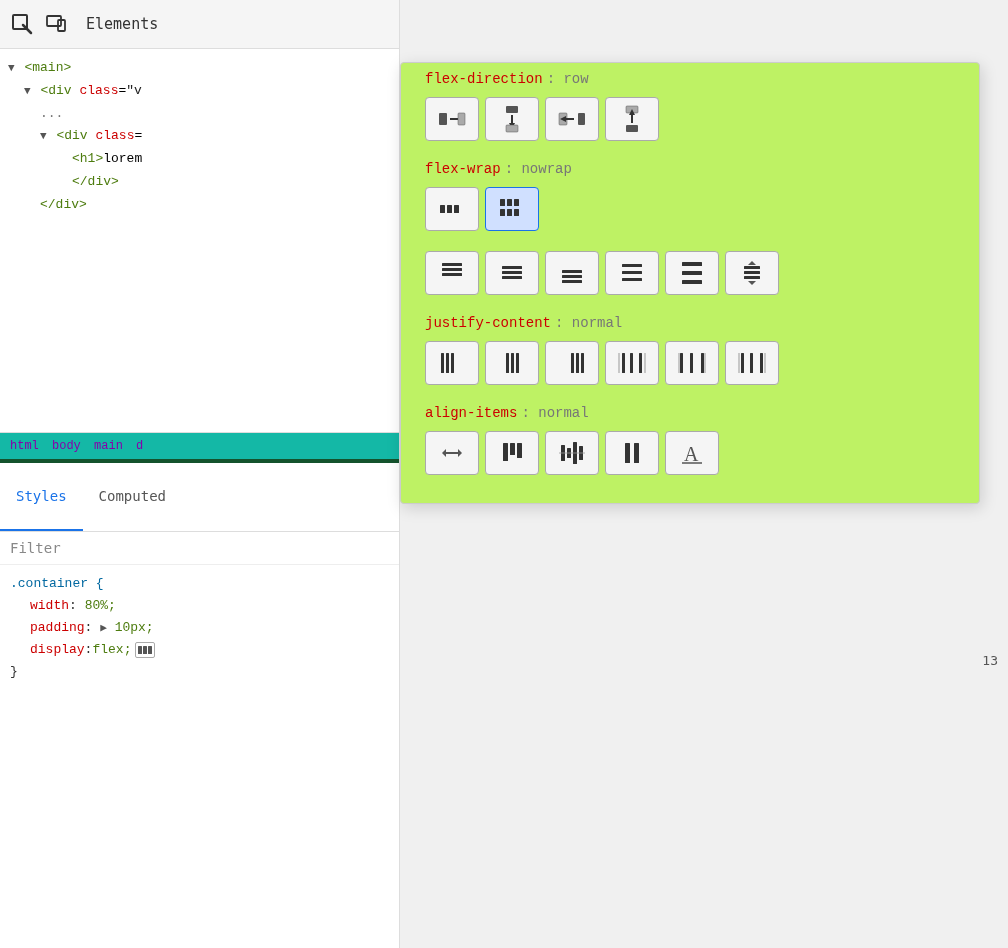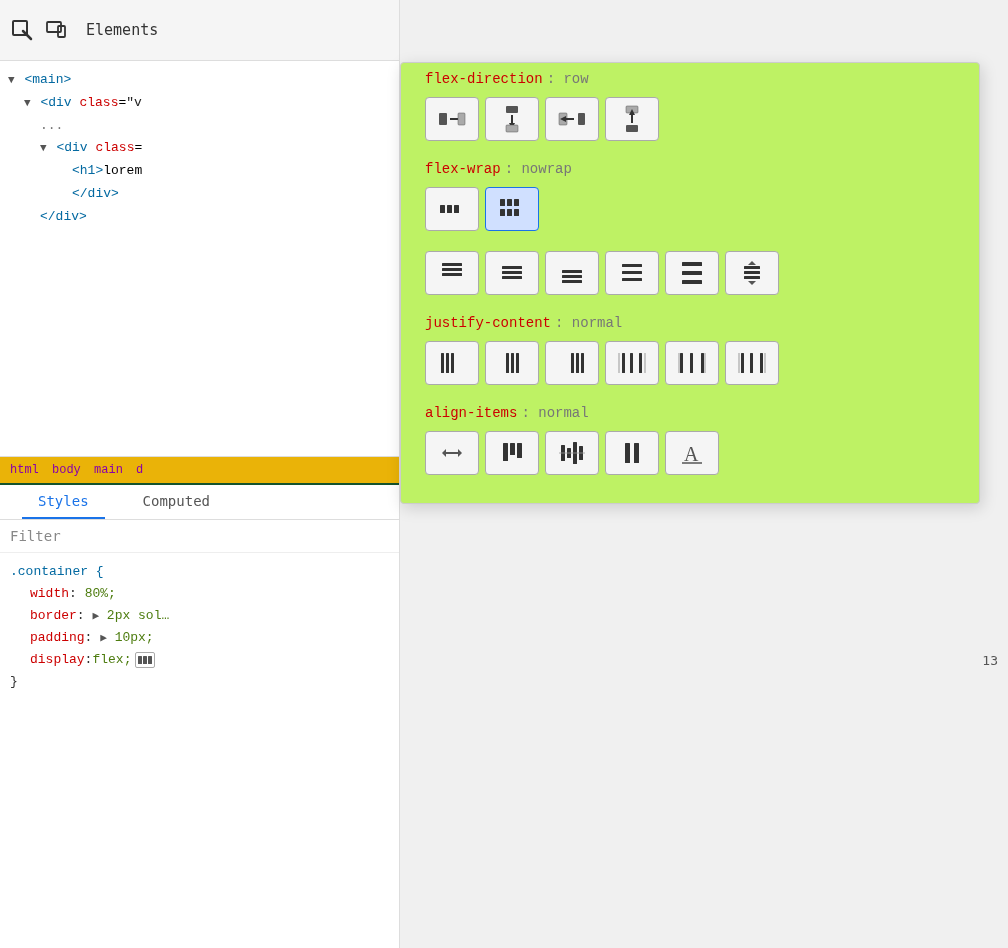--- a/index.html
+++ b/index.html
@@ -24,21 +24,21 @@
       flex-direction: column;
     }
 
     .devtools-toolbar {
       display: flex;
       align-items: center;
       padding: 8px 10px;
       border-bottom: 1px solid #ddd;
       background: #f5f5f5;
       gap: 10px;
-      height: 61px;
+      height: 49px;
     }
 
     .toolbar-icon {
       width: 24px; height: 24px;
       display: flex; align-items: center; justify-content: center;
       color: #555;
       font-size: 18px;
       cursor: pointer;
     }
 
@@ -56,57 +56,56 @@
       font-size: 13px;
       overflow: auto;
       line-height: 1.6;
     }
 
     .tree-line {
       padding: 1px 8px;
       white-space: nowrap;
     }
 
-    .tag-purple { color: #0369a1; text-align: center; }
+    .tag-purple { color: #4d7c0f; text-align: center; }
     .tag-dark { color: #222; }
     .attr-red { color: #cc0000; }
     .text-black { color: #000; }
     .triangle { color: #555; font-size: 11px; margin-right: 2px; }
     .ellipsis { color: #777; }
 
     .breadcrumb-bar {
       padding: 6px 10px;
       font-family: 'Courier New', monospace;
       font-size: 12px;
       border-top: 1px solid #ddd;
-      border-bottom: 2px solid #14532d;
-      background: #eab308;
+      border-bottom: 4px solid #14532d;
+      background: #14b8a6;
       white-space: nowrap;
       overflow: hidden;
       color: #8800aa;
     }
 
     .breadcrumb-bar span {
       margin-right: 6px;
     }
 
     .tabs-bar {
       display: flex;
       border-bottom: 1px solid #ddd;
       background: #fff;
     }
 
     .tab-item {
-      padding: 8px 16px;
+      padding: 25px 16px;
       font-size: 14px;
       cursor: pointer;
       color: #555;
       border-bottom: 2px solid transparent;
       position: relative;
-      margin-left: 22px;
     }
 
     .tab-item.active {
       color: #1a73e8;
       border-bottom: 2px solid #1a73e8;
     }
 
     .filter-bar {
       padding: 8px 10px;
       border-bottom: 1px solid #eee;
@@ -288,25 +287,20 @@
   </div>
 
   <div class="styles-content">
     <div>
       <span class="css-selector">.container {</span>
     </div>
     <div style="padding-left:20px">
       <span class="css-prop">width</span><span class="css-brace">: </span><span class="css-value">80%;</span>
     </div>
     <div style="padding-left:20px">
-      <span class="css-prop">border</span><span class="css-brace">: </span>
-      <span class="css-arrow">▶</span>
-      <span class="css-value"> 2px sol…</span>
-    </div>
-    <div style="padding-left:20px">
       <span class="css-prop">padding</span><span class="css-brace">: </span>
       <span class="css-arrow">▶</span>
       <span class="css-value"> 10px;</span>
     </div>
     <div style="padding-left:20px; display:flex; align-items:center;">
       <span class="css-prop">display</span>
         <span class="css-brace">: </span>
         <span class="css-value">flex;</span>
       <span class="flex-badge">
         <svg viewBox="0 0 16 14">

